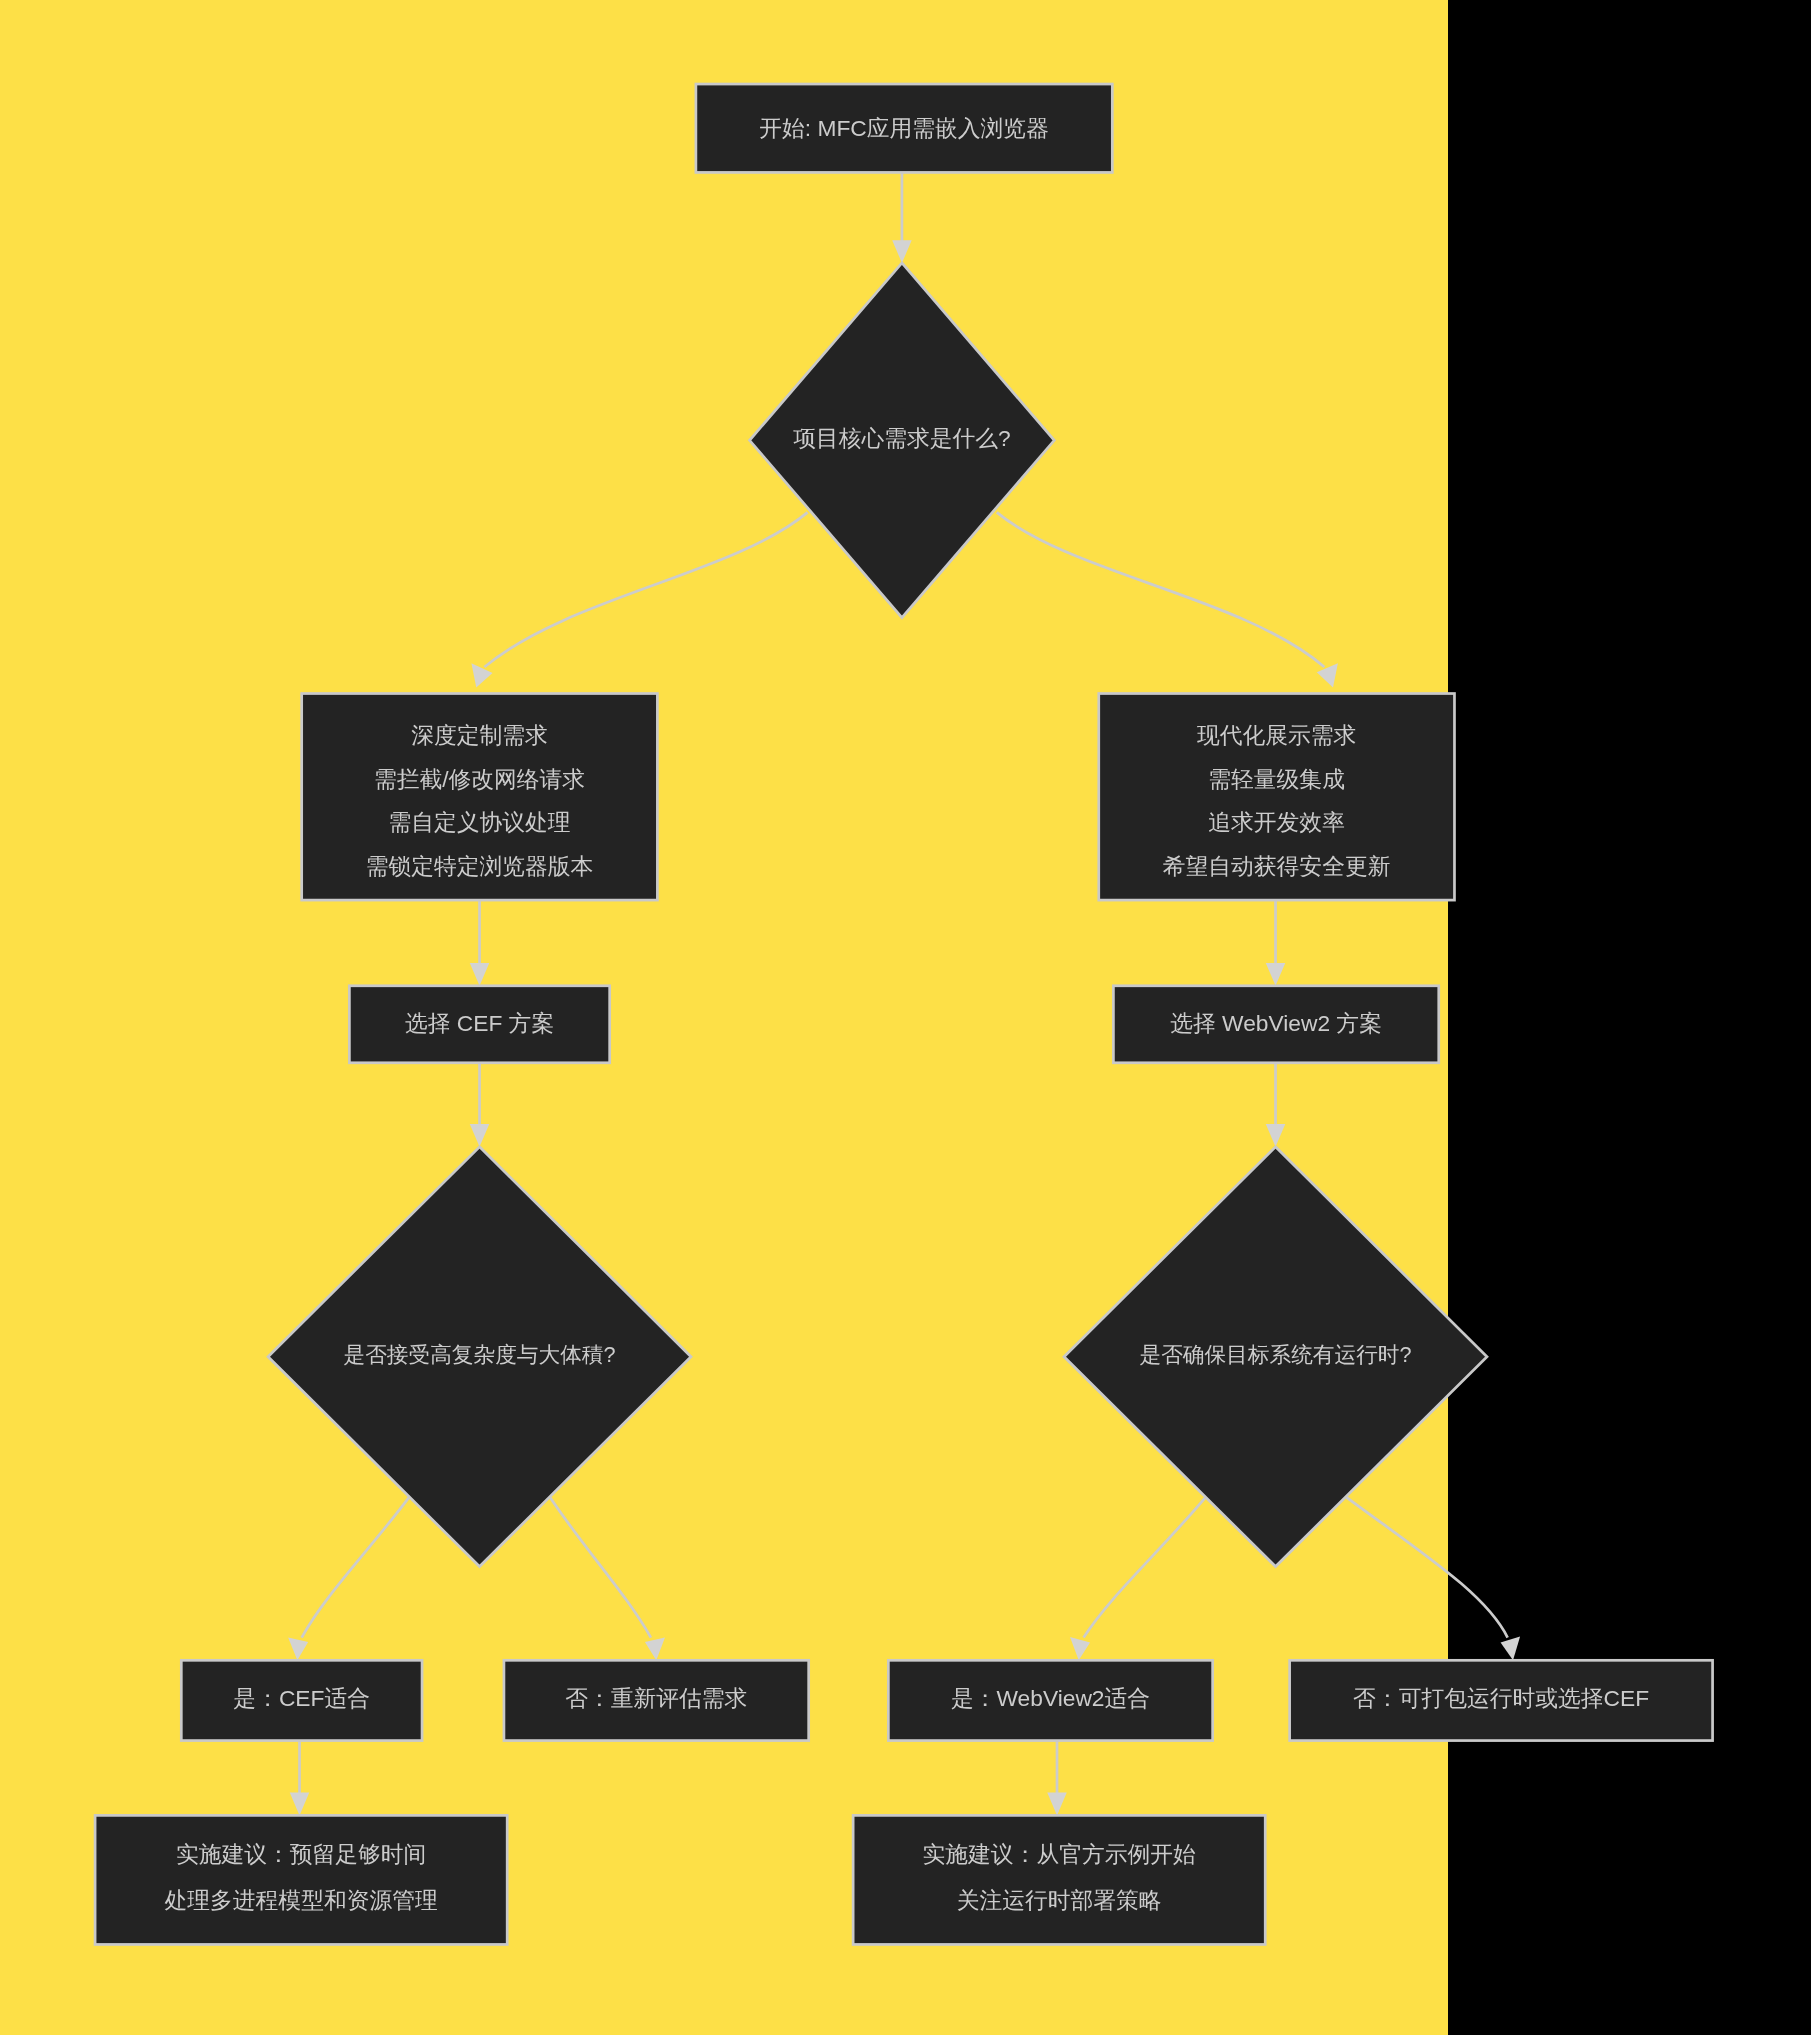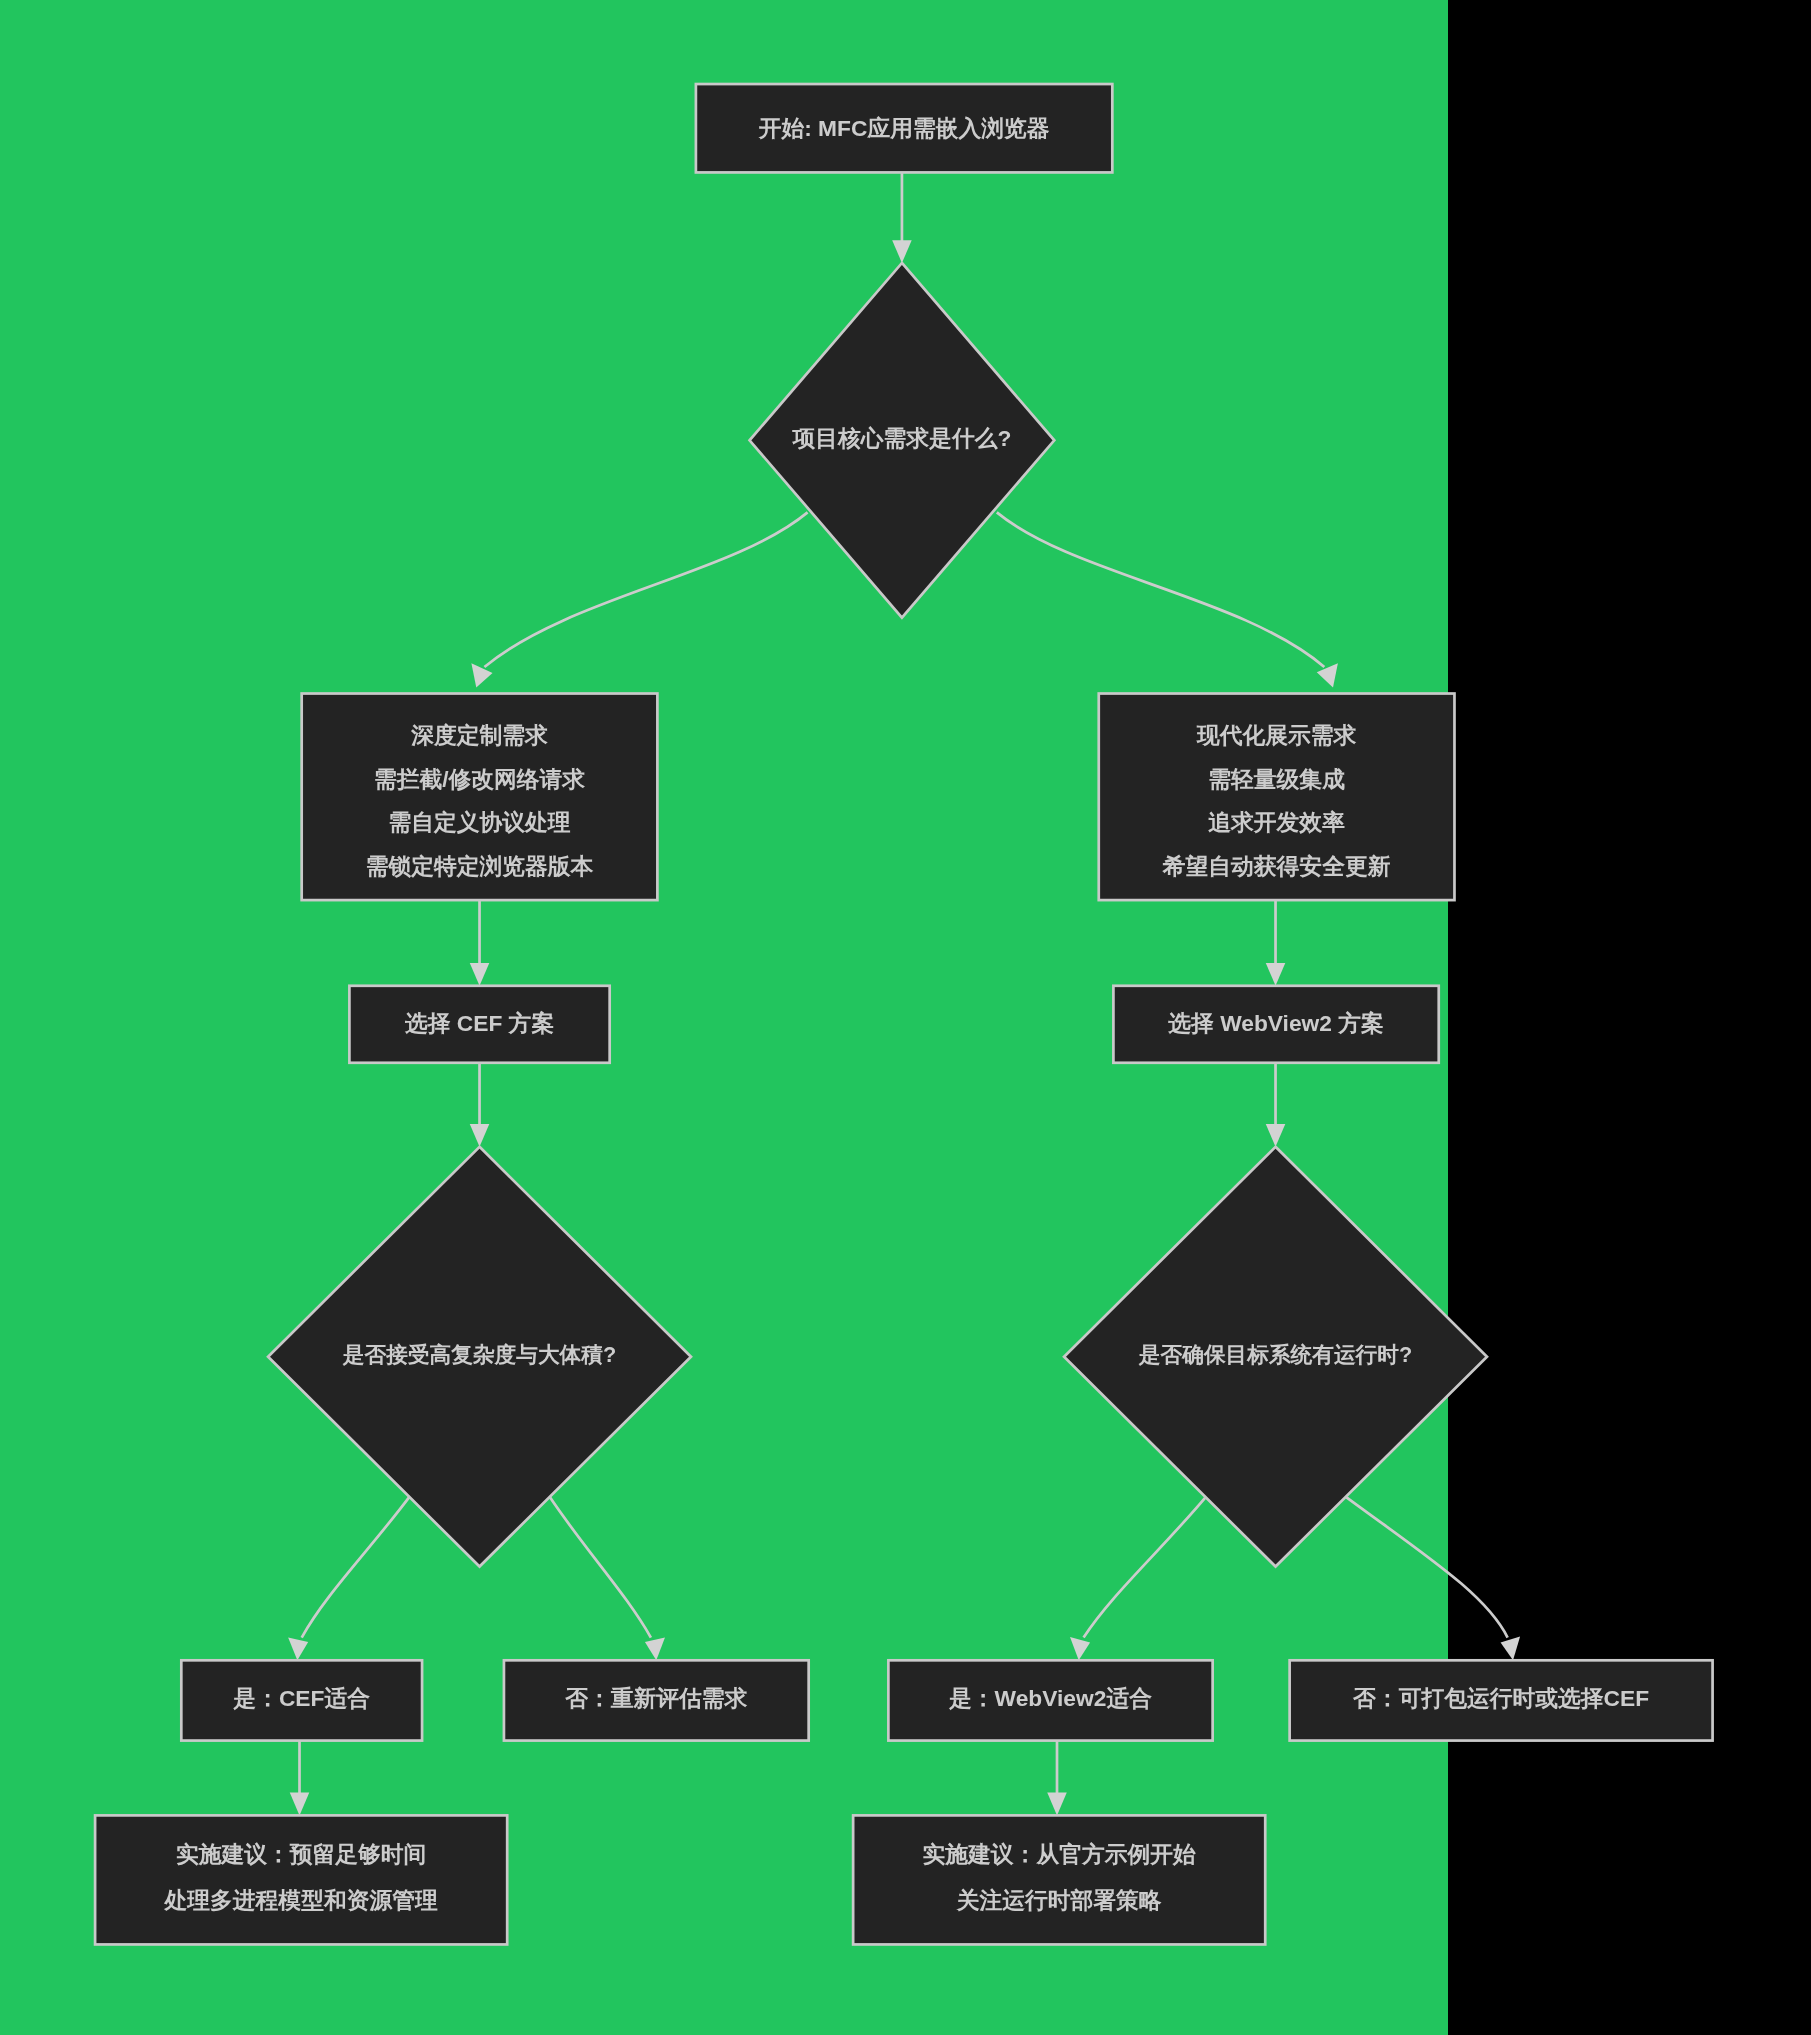--- a/index.html
+++ b/index.html
@@ -10,22 +10,21 @@
   body {
     width: 1812px;
     height: 2035px;
     font-family: "Liberation Sans", "DejaVu Sans", sans-serif;
     overflow: hidden;
   }
   #flow-root {
     position: relative;
     width: 1448px;
     height: 2035px;
-    background: #22c55e;
-    font-weight: bold;
+    background: #fde047;
   }
   svg.flow-canvas {
     position: absolute;
     top: 0;
     left: 0;
     width: 1812px;
     height: 2035px;
     display: block;
   }
   .node-shape {

